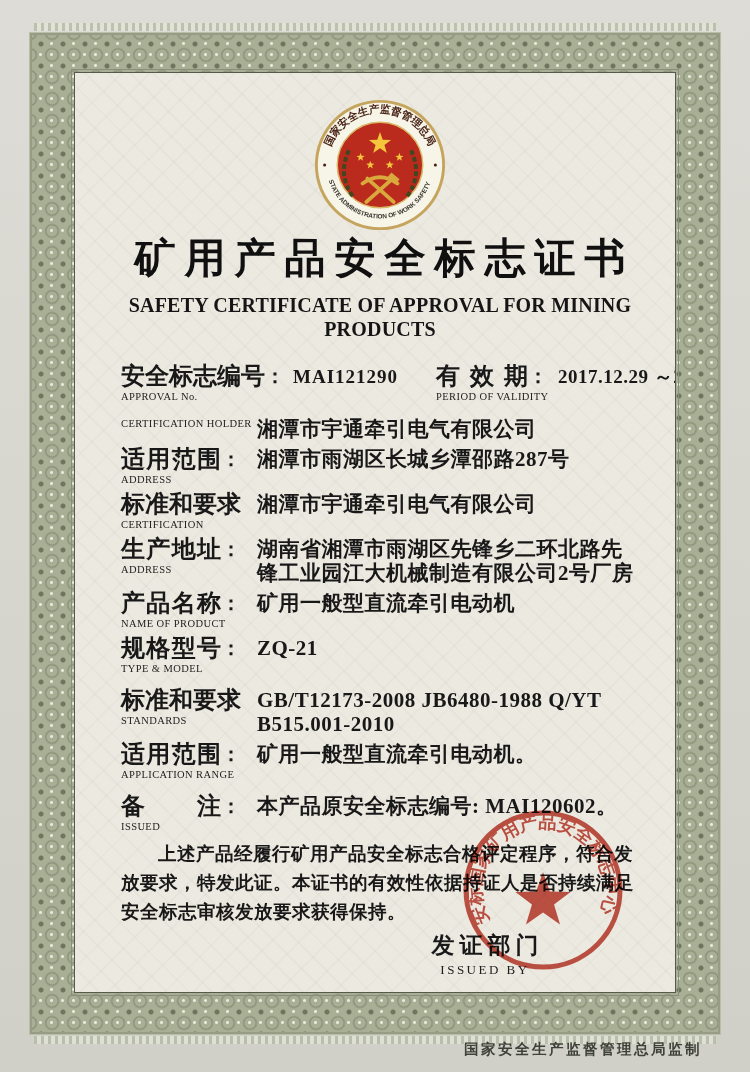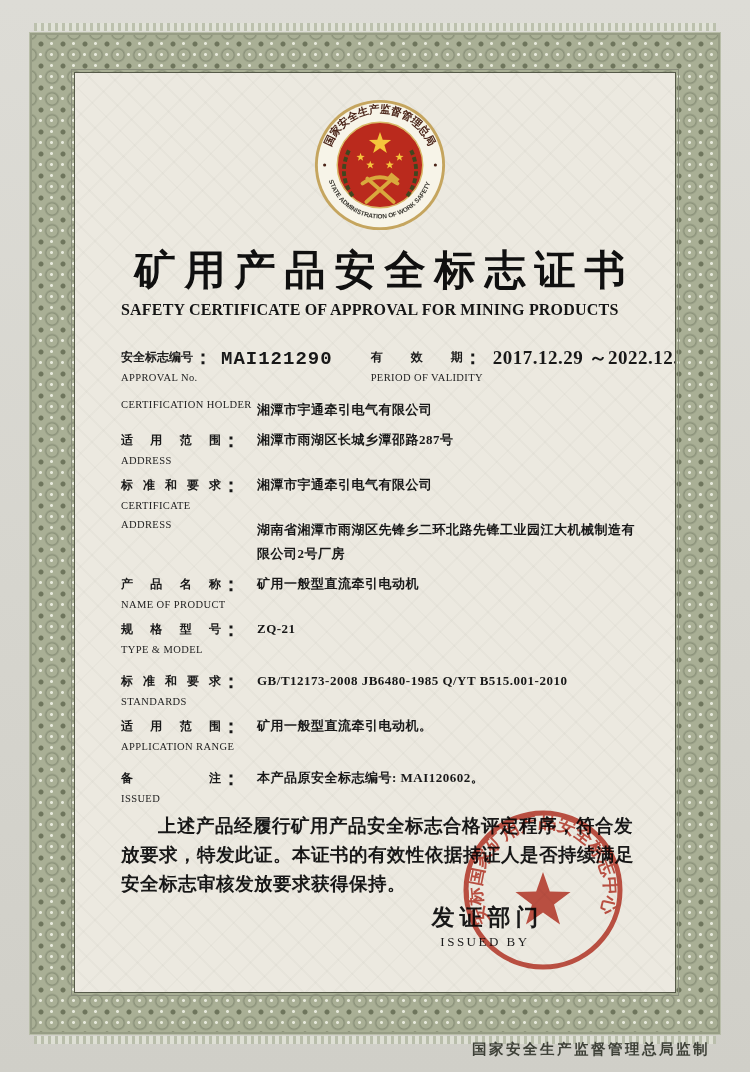--- a/index.html
+++ b/index.html
@@ -36,67 +36,67 @@
     border:1.6px solid #565a49;
     outline:1px solid #8a8e7c;
     outline-offset:2px;
     overflow:hidden;
   }
   .inner{position:relative;width:100%;height:100%;padding:0 36px 0 46px;box-sizing:border-box;}
 
   .emblem-wrap{width:136px;margin:24px auto 0;display:block;}
 
   .cert-title{
-    margin-top:13px;text-align:center;font-size:41px;font-weight:900;
+    margin-top:1px;text-align:center;font-size:41px;font-weight:900;
     letter-spacing:9px;text-indent:9px;line-height:48px;color:#101010;
     font-family:"Liberation Serif","DejaVu Serif",serif;
   }
   .cert-subtitle{
-    margin-top:4px;text-align:left;font-size:16px;font-weight:700;
+    margin-top:11px;text-align:center;font-size:20px;font-weight:700;
     letter-spacing:.2px;line-height:24px;color:#151515;
   }
 
   .approval-row{display:flex;margin-top:23px;}
   .lv-line{line-height:24px;white-space:nowrap;}
   .zh-label{
-    display:inline-block;font-size:12px;font-weight:700;vertical-align:top;
+    display:inline-block;font-size:24px;font-weight:700;vertical-align:top;
     text-align:justify;text-align-last:justify;
   }
   .colon{font-size:20px;font-weight:700;}
   .en-label{
     font-size:10.5px;letter-spacing:.4px;color:#222;line-height:13px;
     white-space:nowrap;margin-top:0;
   }
   .value{font-size:19px;font-weight:600;letter-spacing:.5px;}
   .approval-row .zh-label{width:auto;text-align-last:auto;}
   .g2{margin-left:38px;}
   .g2 .zh-label{width:92px;text-align-last:justify;}
   .g2 .value{margin-left:10px;}
-  .g1 .value{margin-left:8px;letter-spacing:1px;font-family:Liberation Mono, monospace;}
+  .g1 .value{margin-left:8px;letter-spacing:1px;}
 
   .fields{margin-top:14px;}
   .row{display:flex;margin-bottom:6px;}
   .row.gap-before{margin-top:13px;}
   .label-col{width:132px;flex:none;}
   .label-col .zh-label{width:100px;}
-  .value-col{flex:1;padding-left:4px;font-size:13px;font-weight:600;line-height:24px;letter-spacing:.5px;}
+  .value-col{flex:1;padding-left:4px;font-size:21px;font-weight:600;line-height:24px;letter-spacing:.5px;}
 
   .statement{
     margin-top:7px;font-size:18.5px;font-weight:600;line-height:29px;
     text-indent:2em;letter-spacing:.5px;
   }
 
   .issued-block{margin-top:5px;margin-left:288px;width:152px;text-align:center;}
   .issued-zh{font-size:23px;font-weight:700;letter-spacing:5px;text-indent:5px;line-height:28px;}
   .issued-en{font-size:13px;letter-spacing:2.5px;line-height:17px;margin-top:1px;color:#1d1d1d;}
 
   .seal{position:absolute;left:383px;top:708px;mix-blend-mode:multiply;opacity:.92;}
 
   .publisher{
-    position:absolute;right:40px;top:1040px;font-size:14.5px;font-weight:600;
+    position:absolute;right:48px;top:1040px;font-size:14.5px;font-weight:600;
     letter-spacing:2.5px;color:#3e4138;
   }
 </style>
 </head>
 <body>
 
 <div class="chain top"></div>
 <div class="chain bottom"></div>
 
 <div class="frame">
@@ -168,27 +168,28 @@
           <div class="label-col">
             <div class="lv-line"><span class="zh-label">适用范围</span><span class="colon">：</span></div>
             <div class="en-label">ADDRESS</div>
           </div>
           <div class="value-col">湘潭市雨湖区长城乡潭邵路287号</div>
         </div>
 
         <div class="row">
           <div class="label-col">
             <div class="lv-line"><span class="zh-label">标准和要求</span><span class="colon">：</span></div>
-            <div class="en-label">CERTIFICATE</div>
+            <div class="en-label">CERTIFICATION</div>
           </div>
           <div class="value-col">湘潭市宇通牵引电气有限公司</div>
         </div>
 
         <div class="row">
           <div class="label-col">
+            <div class="lv-line"><span class="zh-label">生产地址</span><span class="colon">：</span></div>
             <div class="en-label">ADDRESS</div>
           </div>
           <div class="value-col">湖南省湘潭市雨湖区先锋乡二环北路先锋工业园江大机械制造有限公司2号厂房</div>
         </div>
 
         <div class="row">
           <div class="label-col">
             <div class="lv-line"><span class="zh-label">产品名称</span><span class="colon">：</span></div>
             <div class="en-label">NAME OF PRODUCT</div>
           </div>
@@ -201,21 +202,21 @@
             <div class="en-label">TYPE &amp; MODEL</div>
           </div>
           <div class="value-col">ZQ-21</div>
         </div>
 
         <div class="row gap-before">
           <div class="label-col">
             <div class="lv-line"><span class="zh-label">标准和要求</span><span class="colon">：</span></div>
             <div class="en-label">STANDARDS</div>
           </div>
-          <div class="value-col">GB/T12173-2008 JB6480-1985 Q/YT B515.001-2010</div>
+          <div class="value-col">GB/T12173-2008 JB6480-1988 Q/YT B515.001-2010</div>
         </div>
 
         <div class="row">
           <div class="label-col">
             <div class="lv-line"><span class="zh-label">适用范围</span><span class="colon">：</span></div>
             <div class="en-label">APPLICATION RANGE</div>
           </div>
           <div class="value-col">矿用一般型直流牵引电动机。</div>
         </div>
 

